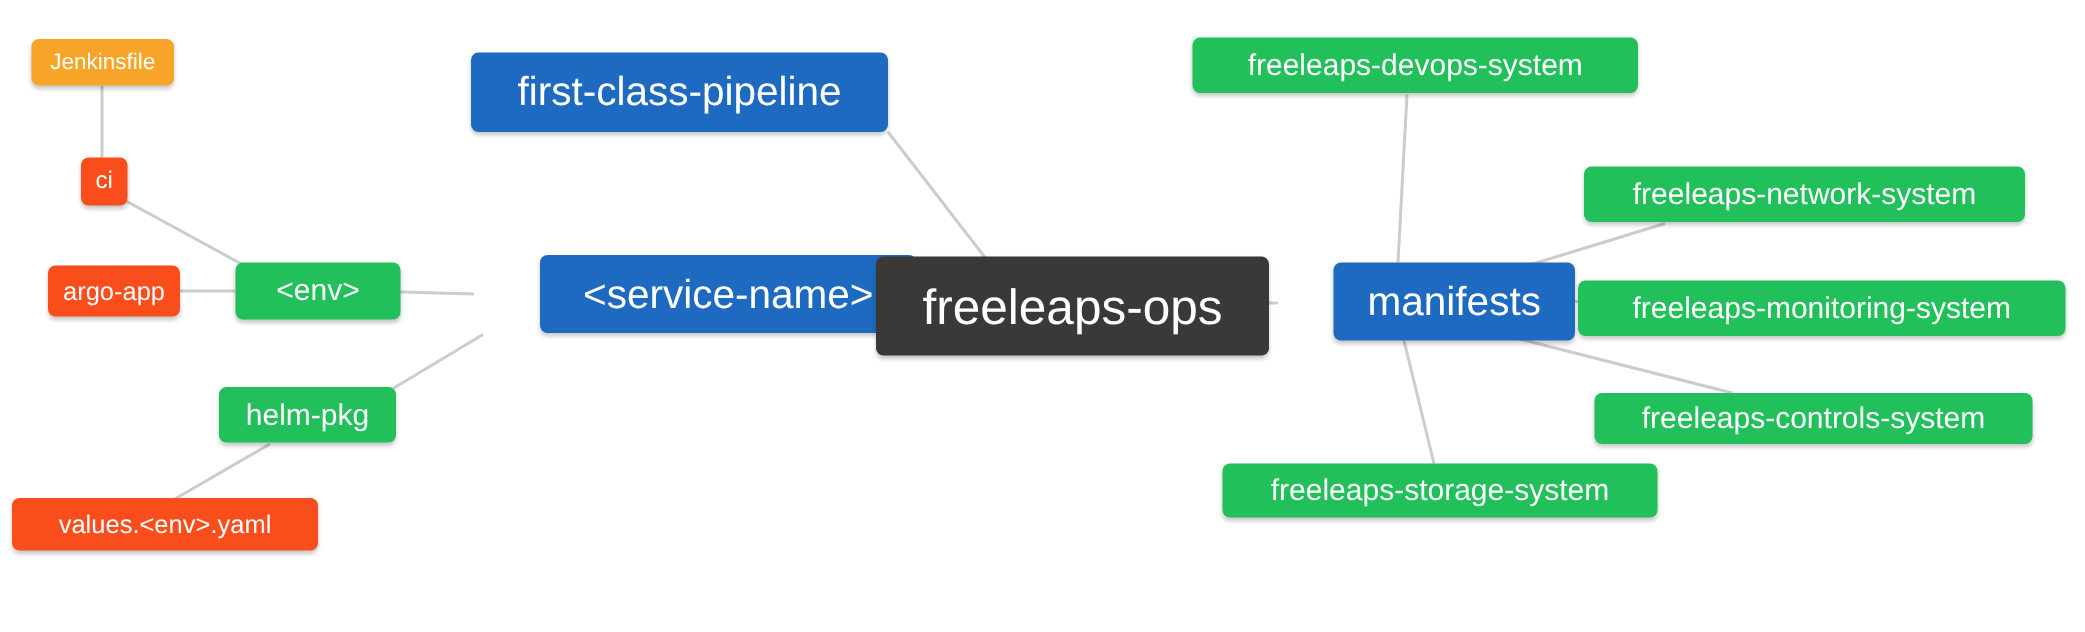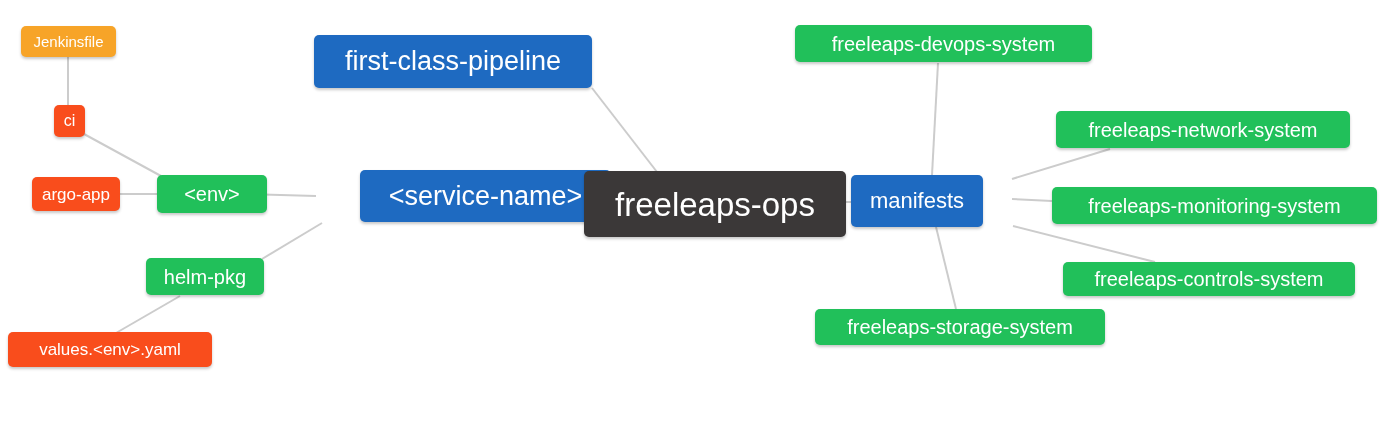--- a/index.html
+++ b/index.html
@@ -35,21 +35,21 @@
   
   #n-jenkinsfile   { left: 21px;  top: 26px;  width: 95px;  height: 31px; font-size: 15px; }
   #n-ci            { left: 54px;  top: 105px; width: 31px;  height: 32px; font-size: 16px; }
   #n-argo-app      { left: 32px;  top: 177px; width: 88px;  height: 34px; font-size: 17px; }
   #n-env           { left: 157px; top: 175px; width: 110px;  height: 38px; font-size: 20px; }
   #n-helm-pkg      { left: 146px; top: 258px; width: 118px; height: 37px; font-size: 20px; }
   #n-values-yaml   { left: 8px;   top: 332px; width: 204px; height: 35px; font-size: 17px; }
   #n-first-class-pipeline { left: 314px; top: 35px;  width: 278px; height: 53px; font-size: 27px; }
   #n-service-name  { left: 316px; top: 170px; width: 251px; height: 52px; font-size: 27px; }
   #n-freeleaps-ops { left: 584px; top: 171px; width: 262px; height: 66px; font-size: 33px; }
-  #n-manifests     { left: 851px; top: 175px; width: 132px; height: 52px; font-size: 22px; }
+  #n-manifests     { left: 889px; top: 175px; width: 161px; height: 52px; font-size: 27px; }
   #n-devops-system     { left: 795px;  top: 25px;  width: 297px; height: 37px; font-size: 20px; }
   #n-network-system    { left: 1056px; top: 111px; width: 294px; height: 37px; font-size: 20px; }
   #n-monitoring-system { left: 1052px; top: 187px; width: 325px; height: 37px; font-size: 20px; text-align: center; }
   #n-controls-system   { left: 1063px; top: 262px; width: 292px; height: 34px; font-size: 20px; }
   #n-storage-system    { left: 815px;  top: 309px; width: 290px; height: 36px; font-size: 20px; }
 </style>
 </head>
 <body>
 
 <div class="canvas" style="background: rgb(255, 255, 255);">

